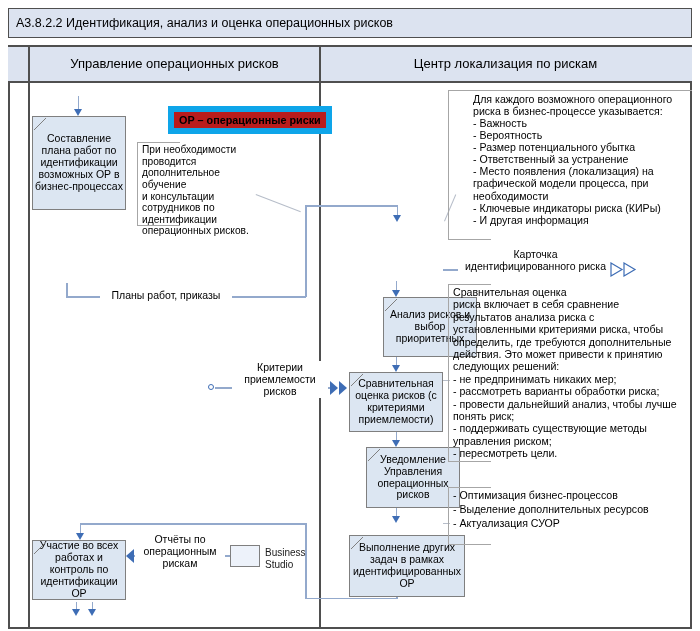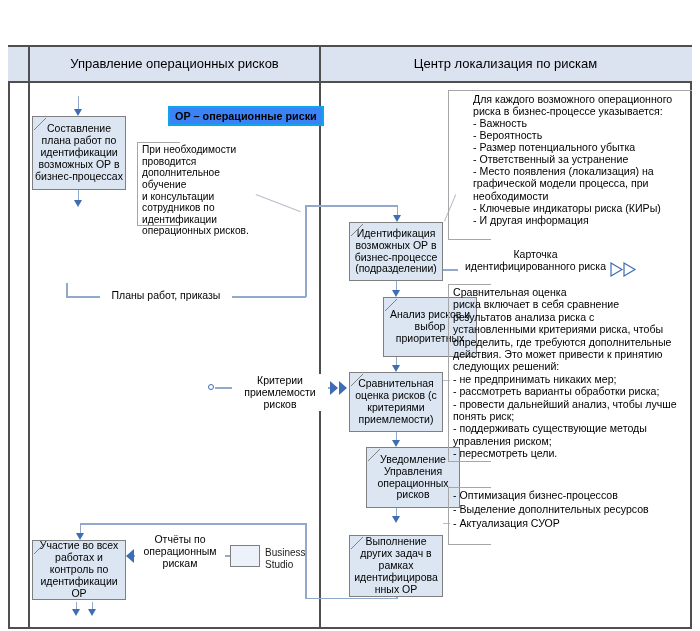--- a/index.html
+++ b/index.html
@@ -42,31 +42,32 @@
     border-top:7px solid var(--arrow);}
   .flabel{background:#fff;text-align:center;font-size:10.5px;line-height:1.16;white-space:pre-line;}
   .diag{height:1px;background:var(--callout);transform-origin:left top;}
   
   .note{border-left:1px solid var(--note-border);padding:2px 4px;font-size:10.6px;
     line-height:1.14;white-space:pre-line;}
   .note::before{content:"";position:absolute;top:0;left:0;width:42px;height:1px;background:var(--note-border);}
   .note::after{content:"";position:absolute;bottom:0;left:0;width:42px;height:1px;background:var(--note-border);}
   .note--topfull{border-top:1px solid var(--note-border);padding-left:24px;}
   .note--topfull::before{display:none;}
-  .legend{border:2px solid #0ea5e9;background:#3b82f6;font-weight:bold;font-size:10.8px;
+  .legend{border:6px solid #0ea5e9;background:#b91c1c;font-weight:bold;font-size:10.8px;
     padding:2px 5px;white-space:nowrap;}
   .bs-square{width:30px;height:22px;background:#edf2fa;border:1px solid var(--box-border);}
   .bs-label{font-size:10px;line-height:1.2;color:#1a1a1a;}
   .dot{width:6px;height:6px;border:1px solid var(--arrow);border-radius:50%;background:#fff;}
 </style>
 </head>
 <body>
 
 <div id="canvas">
 
+  <div class="abs title-bar">А3.8.2.2 Идентификация, анализ и оценка операционных рисков</div>
 
   <div class="abs frame"></div>
   <div class="abs header-row"></div>
   <div class="abs vdiv" style="left:28px;top:45px;height:584px;"></div>
   <div class="abs vdiv" style="left:319px;top:45px;height:584px;"></div>
   <div class="abs lane-title" style="left:30px;width:289px;">Управление операционных рисков</div>
   <div class="abs lane-title" style="left:321px;width:369px;">Центр локализация по рискам</div>
 
   <div class="abs arrow-v" style="left:74px;top:96px;height:20px;">
     <span class="stem" style="height:14px;"></span>
@@ -125,21 +126,21 @@
   <div class="abs hline" style="left:443px;top:269px;width:166px;"></div>
   <div class="abs flabel" style="left:458px;top:248px;width:155px;">Карточка
 идентифицированного риска</div>
   <svg class="abs" style="left:610px;top:262px;" width="28" height="15">
     <polygon points="1,1 12,7.5 1,14" fill="#fff" stroke="#3e6db5" stroke-width="1.2"></polygon>
     <polygon points="14,1 25,7.5 14,14" fill="#fff" stroke="#3e6db5" stroke-width="1.2"></polygon>
   </svg>
 
   <div class="abs dot" style="left:208px;top:384px;"></div>
   <div class="abs hline" style="left:215px;top:387px;width:115px;"></div>
-  <div class="abs flabel" style="left:232px;top:374px;width:96px;">Критерии
+  <div class="abs flabel" style="left:232px;top:361px;width:96px;">Критерии
 приемлемости
 рисков</div>
   <svg class="abs" style="left:329px;top:381px;" width="20" height="14">
     <polygon points="1,0 9,7 1,14" fill="#3e6db5"></polygon>
     <polygon points="10,0 18,7 10,14" fill="#3e6db5"></polygon>
   </svg>
 
   <div class="abs hline" style="left:128px;top:555px;width:102px;"></div>
   <svg class="abs" style="left:125px;top:549px;" width="20" height="14">
     <polygon points="9,0 1,7 9,14" fill="#3e6db5"></polygon>
@@ -149,57 +150,51 @@
 операционным
 рискам</div>
   <div class="abs bs-square" style="left:230px;top:545px;"></div>
   <div class="abs bs-label" style="left:265px;top:547px;width:58px;">Business Studio</div>
 
   <div class="abs diag" style="left:256px;top:194px;width:48px;transform:rotate(21deg);"></div>
   <div class="abs diag" style="left:444px;top:221px;width:29px;transform:rotate(-67deg);"></div>
   <div class="abs diag" style="left:443px;top:380px;width:7px;"></div>
   <div class="abs diag" style="left:443px;top:523px;width:7px;"></div>
 
-  <div class="abs pbox" style="left:32px;top:116px;width:94px;height:74px;">
+  <div class="abs pbox" style="left:32px;top:116px;width:94px;height:94px;">
     <svg class="corner" width="12" height="12">
         <line x1="0" y1="12" x2="12" y2="0" stroke="#7f7f7f" stroke-width="1"></line>
       </svg>
     <span>Составление плана работ по идентификации возможных ОР в бизнес-процессах</span>
   </div>
   <div class="abs pbox" style="left:32px;top:540px;width:94px;height:60px;">
     <svg class="corner" width="12" height="12">
         <line x1="0" y1="12" x2="12" y2="0" stroke="#7f7f7f" stroke-width="1"></line>
       </svg>
     <span>Участие во всех работах и контроль по идентификации ОР</span>
   </div>
-  <div class="abs pbox" style="left:349px;top:222px;width:94px;height:59px;">
-    <svg class="corner" width="12" height="12">
-        <line x1="0" y1="12" x2="12" y2="0" stroke="#7f7f7f" stroke-width="1"></line>
-      </svg>
-    <span>Идентификация возможных ОР в бизнес-процессе (подразделении)</span>
-  </div>
   <div class="abs pbox" style="left:349px;top:297px;width:94px;height:60px;margin-left:34px;">
     <svg class="corner" width="12" height="12">
         <line x1="0" y1="12" x2="12" y2="0" stroke="#7f7f7f" stroke-width="1"></line>
       </svg>
     <span>Анализ рисков и выбор приоритетных</span>
   </div>
   <div class="abs pbox" style="left:349px;top:372px;width:94px;height:60px;">
     <svg class="corner" width="12" height="12">
         <line x1="0" y1="12" x2="12" y2="0" stroke="#7f7f7f" stroke-width="1"></line>
       </svg>
     <span>Сравнительная оценка рисков (с критериями приемлемости)</span>
   </div>
   <div class="abs pbox" style="left:366px;top:447px;width:94px;height:61px;">
     <svg class="corner" width="12" height="12">
         <line x1="0" y1="12" x2="12" y2="0" stroke="#7f7f7f" stroke-width="1"></line>
       </svg>
     <span>Уведомление Управления операционных рисков</span>
   </div>
-  <div class="abs pbox" style="left:349px;top:535px;width:94px;height:62px;">
+  <div class="abs pbox" style="left:349px;top:535px;width:116px;height:62px;">
     <svg class="corner" width="12" height="12">
         <line x1="0" y1="12" x2="12" y2="0" stroke="#7f7f7f" stroke-width="1"></line>
       </svg>
     <span>Выполнение других задач в рамках идентифицированных ОР</span>
   </div>
 
   <div class="abs legend" style="left:168px;top:106px;">ОР – операционные риски</div>
 
   <div class="abs note" style="left:137px;top:142px;width:126px;height:84px;font-size:10.2px;">При необходимости
 проводится

